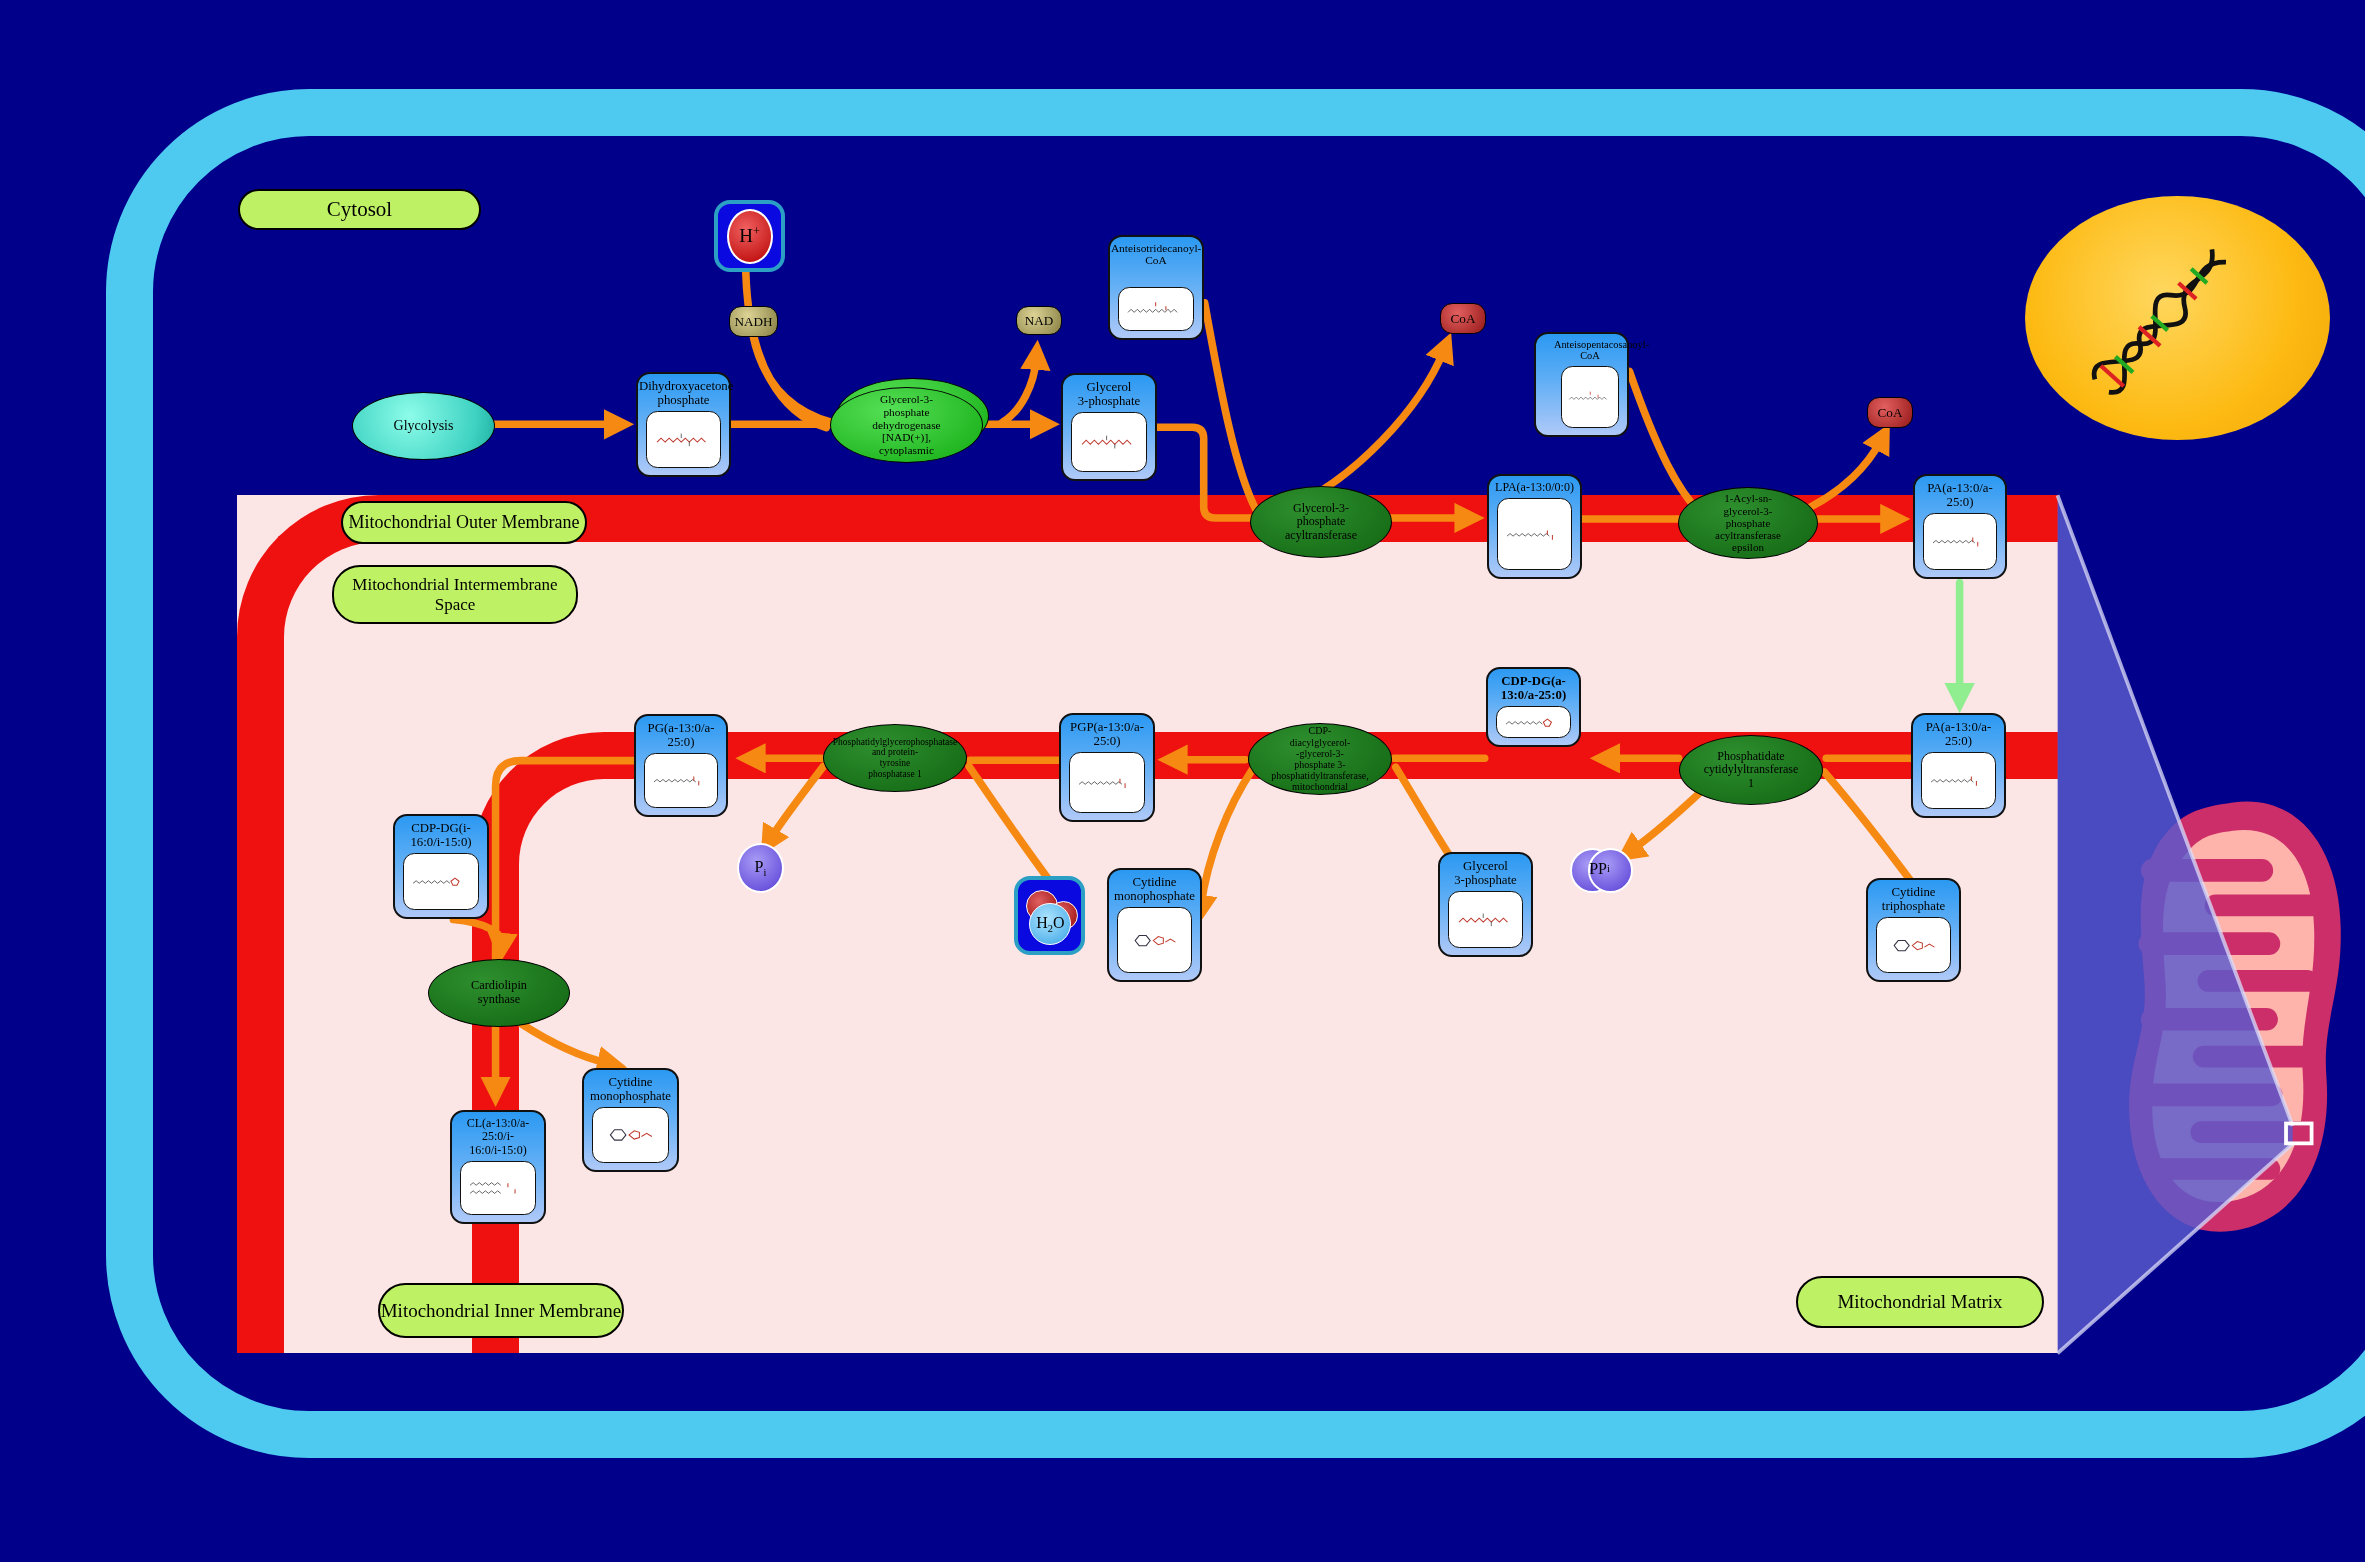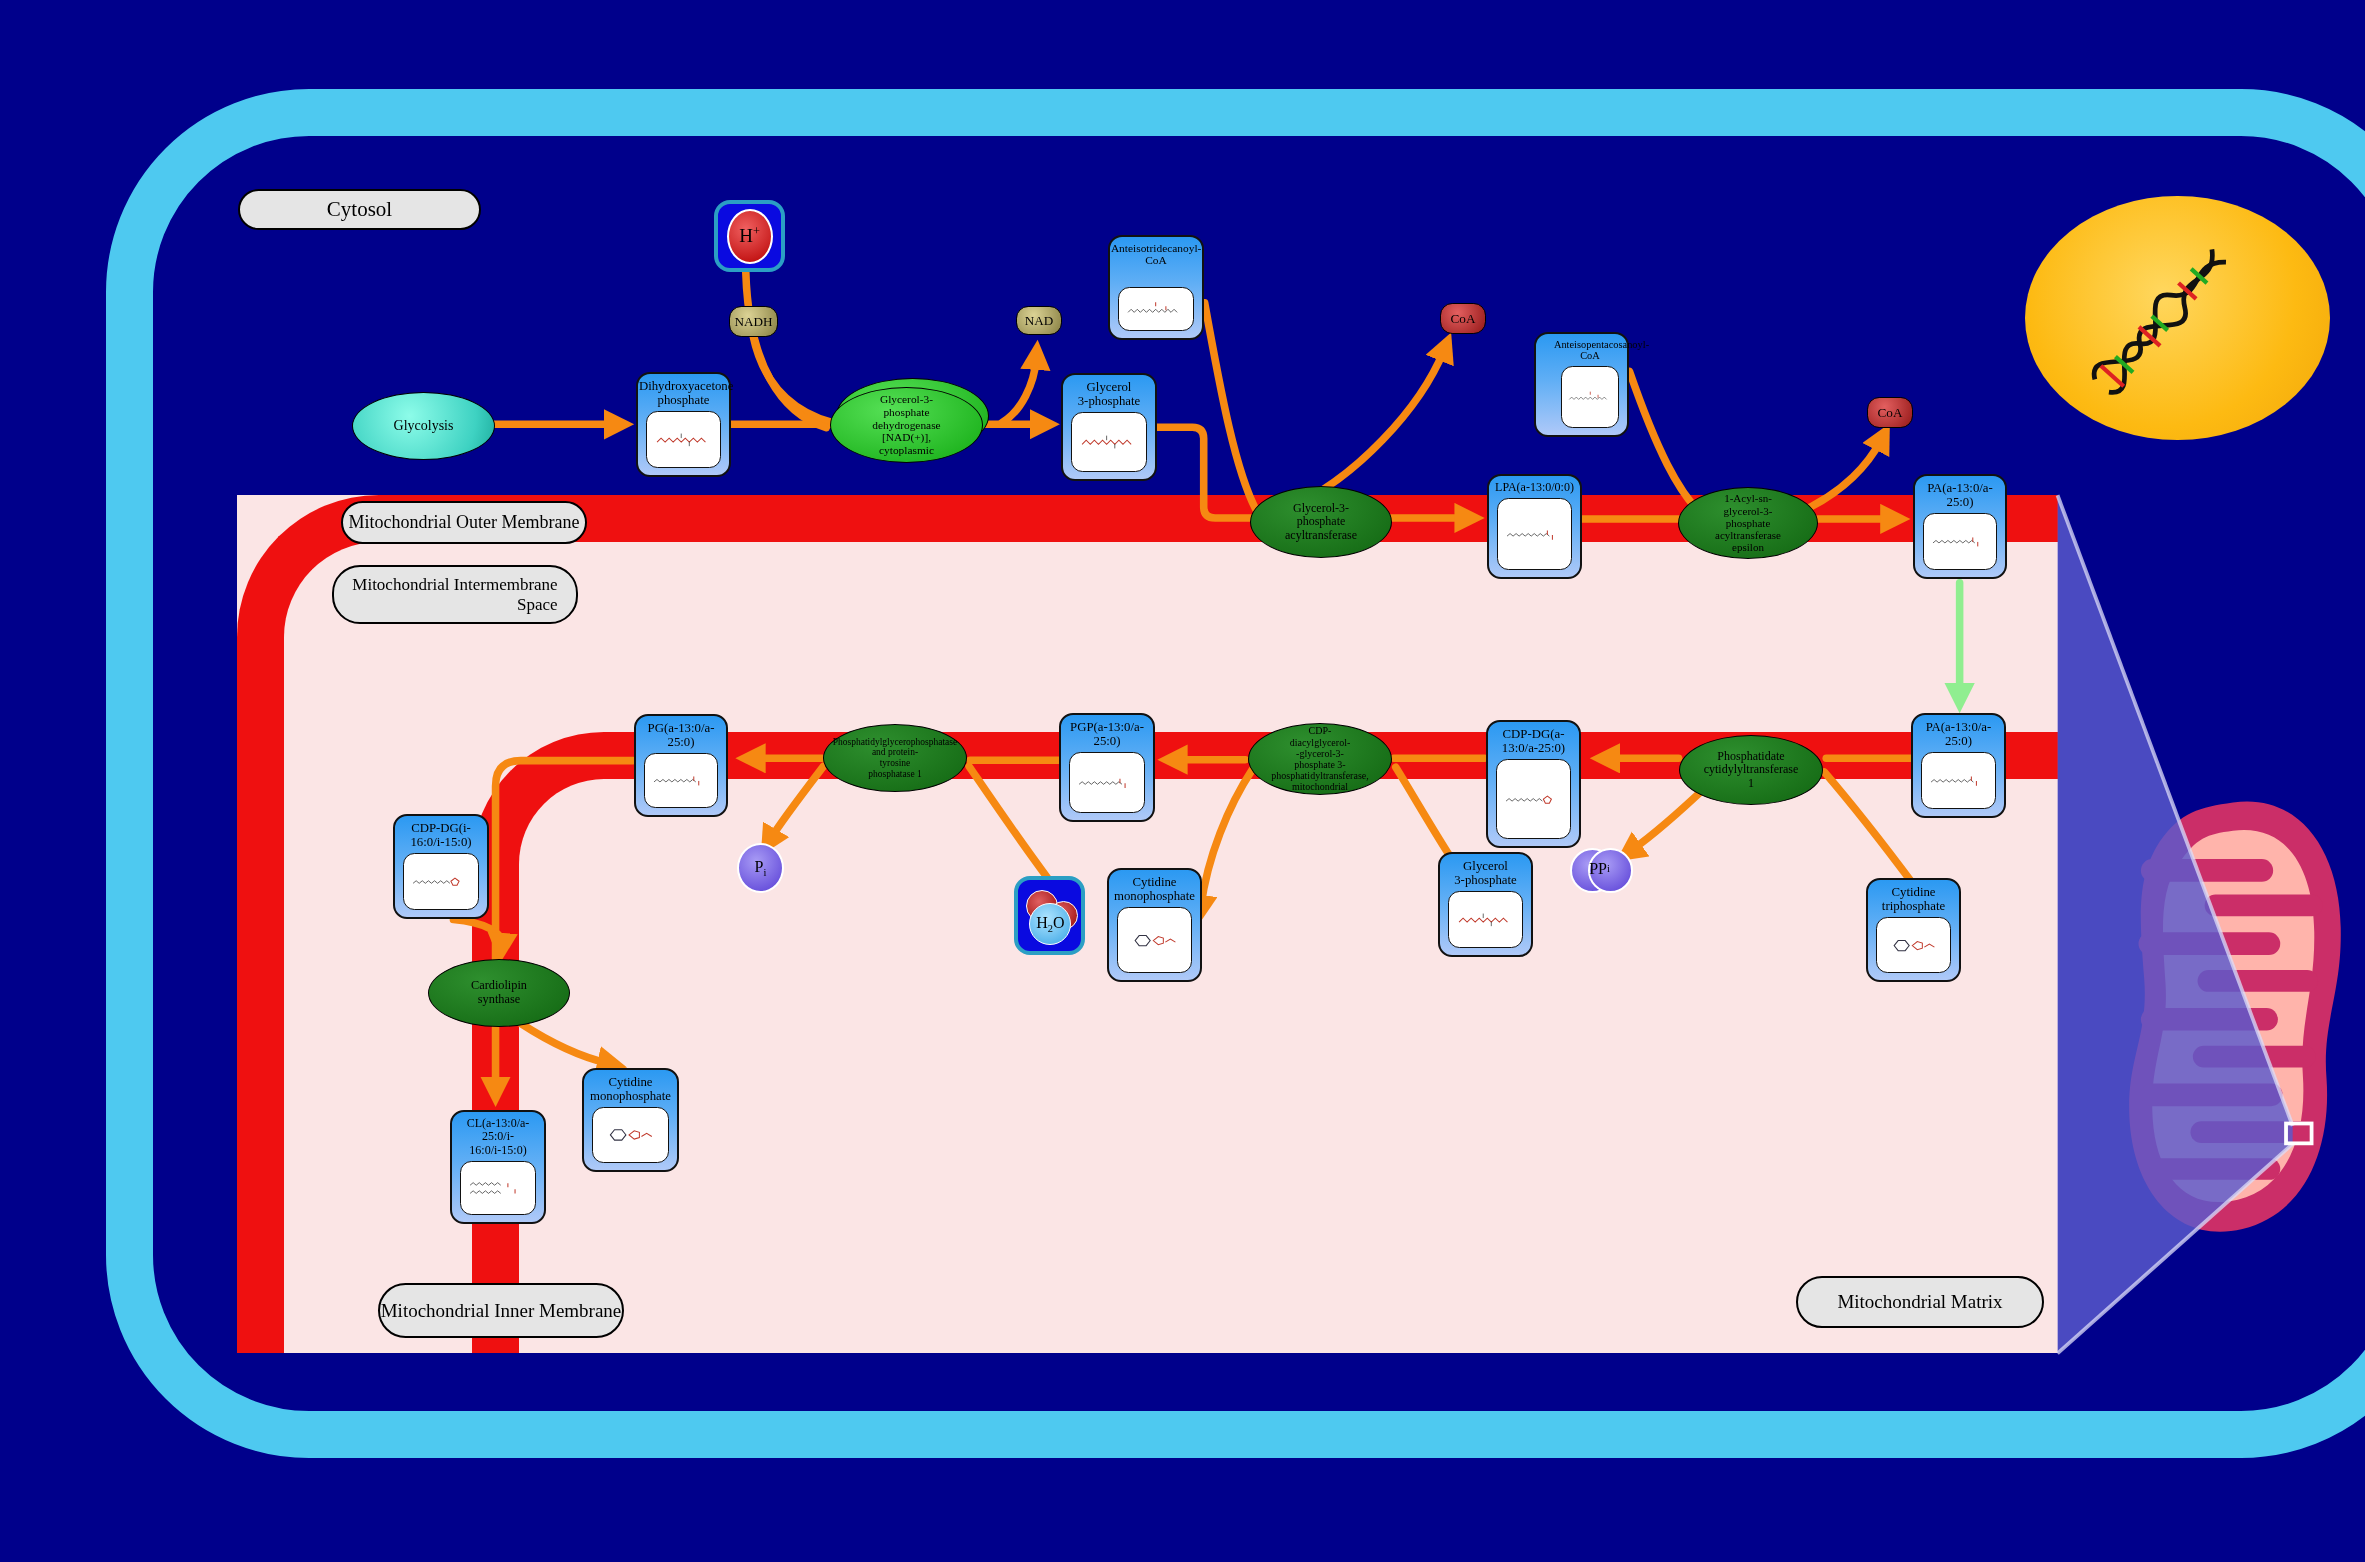--- a/index.html
+++ b/index.html
@@ -11,22 +11,22 @@
              border-radius:203px;box-sizing:border-box;}
   
   #nucleus{left:2025px;top:196px;width:305px;height:244px;border-radius:50%;
            background:radial-gradient(circle at 45% 40%, #FFD75E 0%, #FDBA12 60%, #F0A50A 100%);}
   
   #mito-region{left:237px;top:495px;width:1821px;height:858px;background:#FBE5E5;overflow:hidden;}
   .membrane{position:absolute;box-sizing:border-box;border-top:47px solid #EF1010;border-left:47px solid #EF1010;}
   #outer-membrane{left:0;top:0;width:1892px;height:899px;border-top-left-radius:142px;}
   #inner-membrane{left:235px;top:237px;width:1609px;height:662px;border-top-left-radius:132px;}
   
-  .pill{background:#e5e5e5;border:2.4px solid #000;border-radius:28px;display:flex;align-items:center;
-        justify-content:center;text-align:right;white-space:pre-line;line-height:1.15;}
+  .pill{background:#bef264;border:2.4px solid #000;border-radius:28px;display:flex;align-items:center;
+        justify-content:center;text-align:center;white-space:pre-line;line-height:1.15;}
   
   .mbox{border:2.4px solid #111;border-radius:14px;display:flex;flex-direction:column;box-sizing:border-box;
         background:linear-gradient(180deg,#2B99F2 0%,#5FAEF5 45%,#AFC9F8 100%);}
   .mbox-label{text-align:center;white-space:pre-line;line-height:1.12;font-size:12.8px;padding:4.7px 0.9px 2.8px 0.9px;}
   .mbox-inner{flex:1;margin:0.9px 7.6px 6.6px 7.6px;background:#fff;border:1.9px solid #111;border-radius:11.4px;
               display:flex;align-items:center;justify-content:center;overflow:hidden;}
   .st{width:82%;height:auto;}
   .sk{stroke:#C0392B;fill:none;stroke-width:2px;}
   .sk2{stroke:#444;fill:none;stroke-width:1.6px;}
   
@@ -247,21 +247,21 @@
   <div class="abs mbox" style="left:1911px;top:713px;width:95px;height:105px;">
     <div class="mbox-label">PA(a-13:0/a-
 25:0)</div>
     <div class="mbox-inner">
         <svg class="st" viewBox="0 0 120 50">
           <path class="sk2" d="M6,28 l6,-5 6,5 6,-5 6,5 6,-5 6,5 6,-5 6,5 6,-5 6,5 6,-5 6,5 6,-5 6,5"></path>
           <path class="sk" d="M86,26 v-9 m10,9 v9"></path>
         </svg>
       </div>
   </div>
-  <div class="abs mbox" style="left:1486px;top:720px;width:95px;height:128px;">
+  <div class="abs mbox" style="left:1486px;top:667px;width:95px;height:80px;font-weight:bold;">
     <div class="mbox-label">CDP-DG(a-
 13:0/a-25:0)</div>
     <div class="mbox-inner">
         <svg class="st" viewBox="0 0 120 50">
           <path class="sk2" d="M6,28 l6,-5 6,5 6,-5 6,5 6,-5 6,5 6,-5 6,5 6,-5 6,5 6,-5 6,5"></path>
           <path class="sk" d="M80,24 l8,-6 8,6 -4,8 -8,0 z"></path>
         </svg>
       </div>
   </div>
   <div class="abs mbox" style="left:1438px;top:852px;width:95px;height:105px;">

